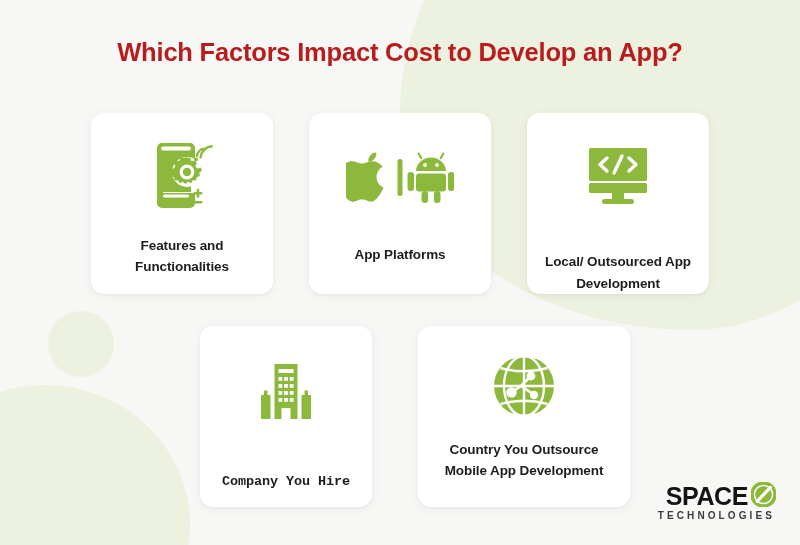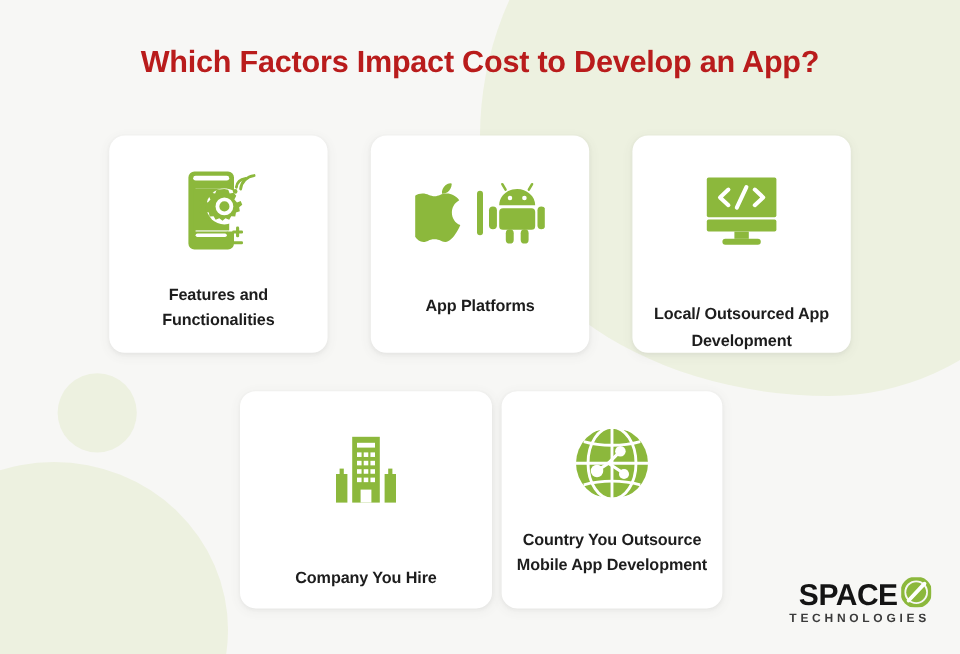--- a/index.html
+++ b/index.html
@@ -93,22 +93,22 @@
     line-height: 1.58;
     letter-spacing: -0.1px;
     padding: 0 10px;
   }
 
   
   .card-1 { left: 91px;  top: 113px; width: 182px; height: 181px; }
   .card-2 { left: 309px; top: 113px; width: 182px; height: 181px; }
   .card-3 { left: 527px; top: 113px; width: 182px; height: 181px; gap: 19px; }
   
-  .card-4 { left: 200px; top: 326px; width: 210px; height: 181px; }
-  .card-5 { left: 418px; top: 326px; width: 184px; height: 181px; }
+  .card-4 { left: 200px; top: 326px; width: 172px; height: 181px; font-family: Liberation Mono, monospace; }
+  .card-5 { left: 418px; top: 326px; width: 212px; height: 181px; }
 
   .card-1 .card-icon { margin-top: 29px; height: 68px; }
   .card-1 .card-label { margin-top: 25px; }
 
   .card-2 .card-icon { margin-top: 33px; height: 62px; }
   .card-2 .card-label { margin-top: 36px; }
 
   .card-3 .card-icon { margin-top: 33px; height: 62px; }
   .card-3 .card-label { margin-top: 27px; }
 

